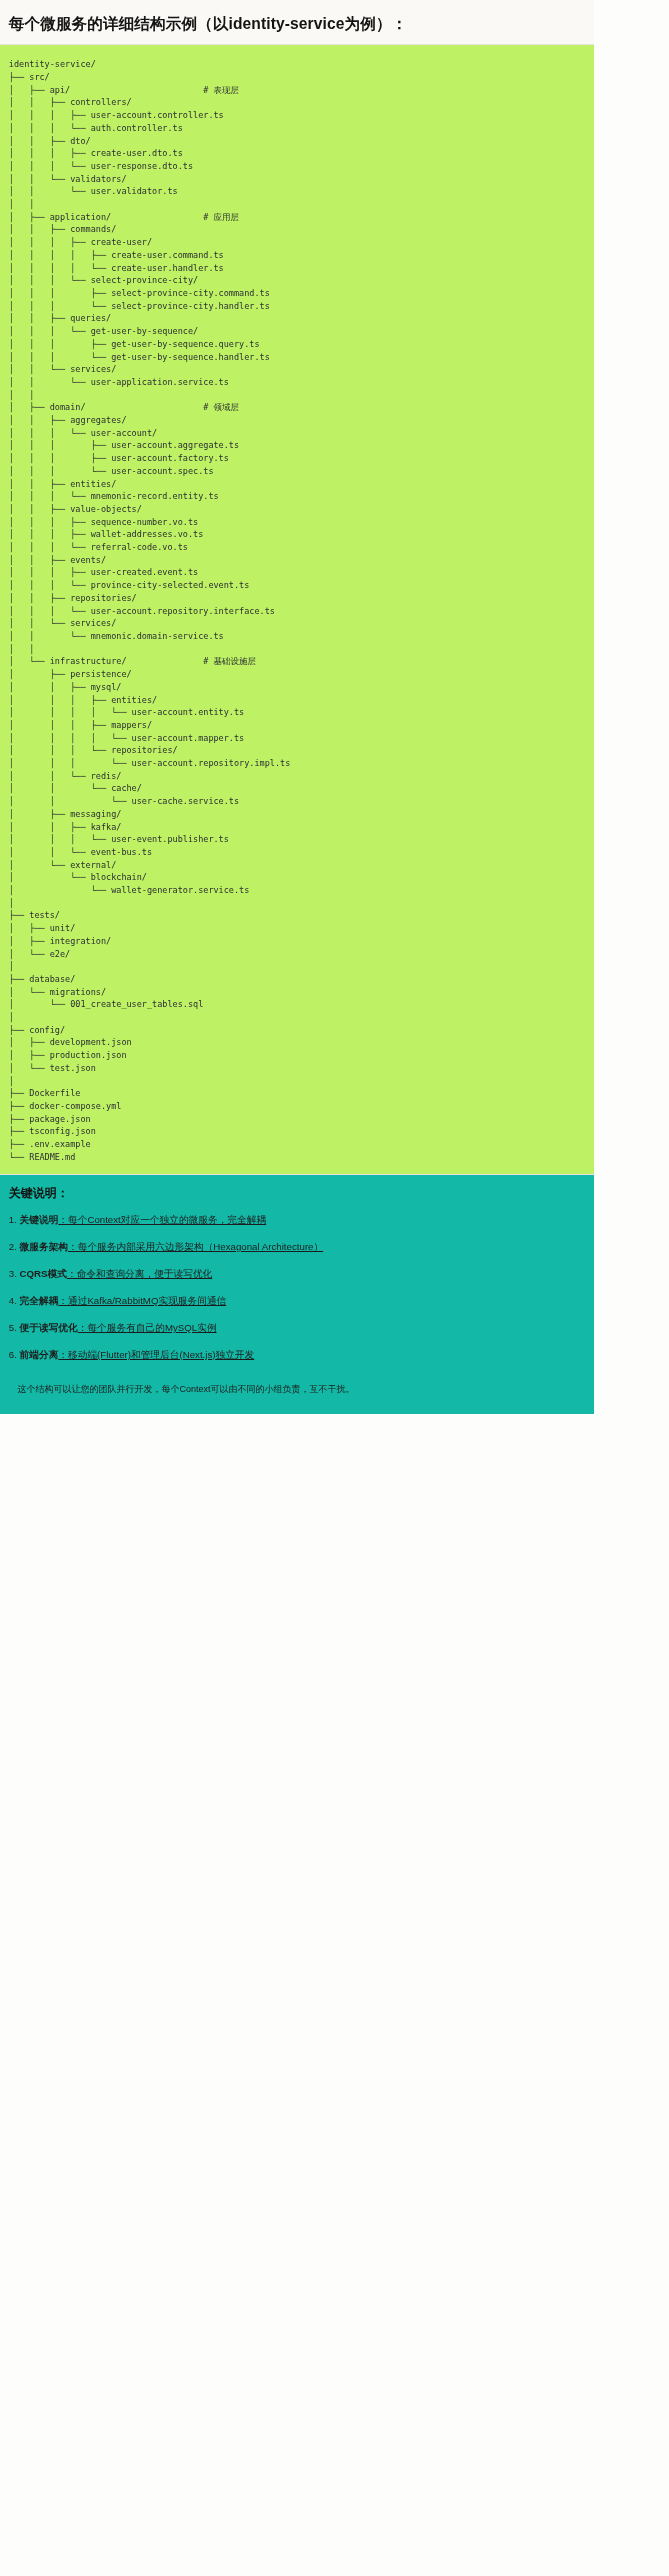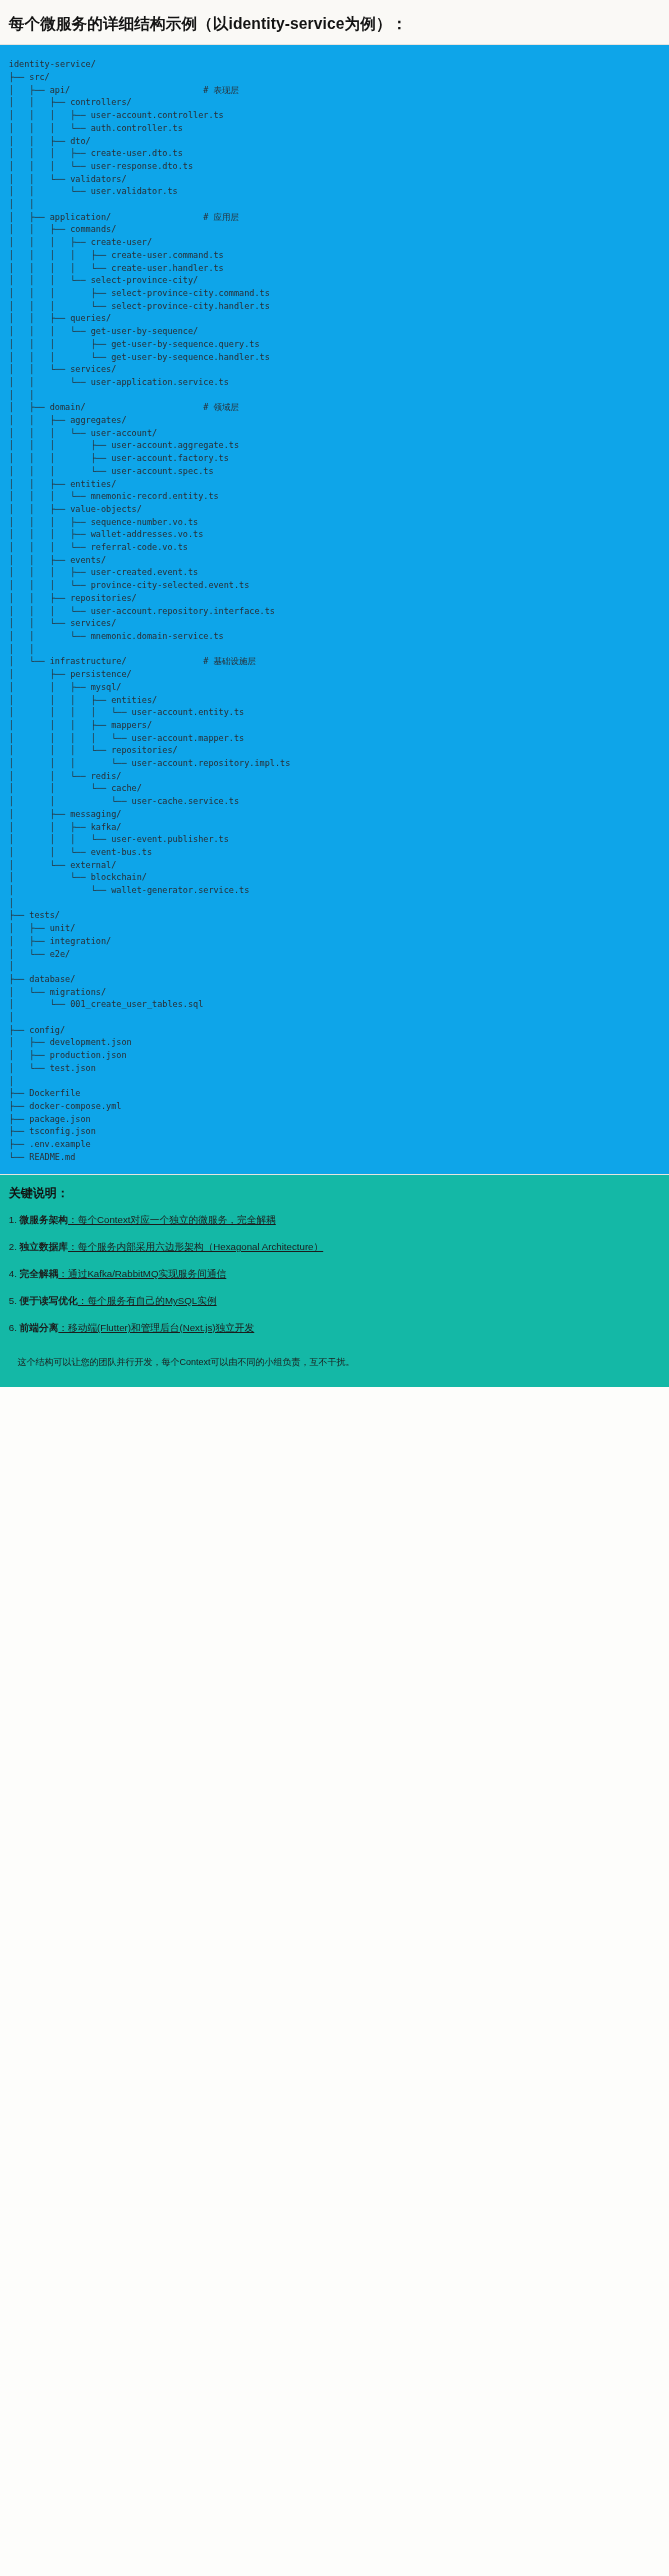--- a/index.html
+++ b/index.html
@@ -8,21 +8,21 @@
     padding: 0;
     background: #fdfdfb;
   }
   body {
     width: 669px;
     font-family: "Liberation Sans", "DejaVu Sans", sans-serif;
     color: #1f1f1f;
     -webkit-font-smoothing: antialiased;
   }
   .page {
-    width: 669px;
+    width: 594px;
     box-sizing: border-box;
     background: #fdfdfb;
   }
 
   
   .header-band {
     padding: 12.5px 8.8px 10px 8.8px;
     background: #faf9f6;
     border-bottom: 0.6px solid #e6e4df;
   }
@@ -31,21 +31,21 @@
     font-weight: bold;
     letter-spacing: 0.1px;
     line-height: 1.35;
     color: #141414;
     margin: 0;
   }
 
   
   .tree-block {
     padding: 13.8px 8.8px 10px 8.8px;
-    background: #0ea5e9;
+    background: #bef264;
   }
   pre.tree {
     margin: 0;
     font-family: "DejaVu Sans Mono", "Liberation Mono", monospace;
     font-size: 8.5px;
     line-height: 12.7px;
     color: #2a2d33;
     white-space: pre;
     tab-size: 4;
   }
@@ -188,24 +188,27 @@
 ├── package.json
 ├── tsconfig.json
 ├── .env.example
 └── README.md</pre>
   </div>
 
   <div class="notes-band">
     <h2 class="notes-title">关键说明：</h2>
     <ol class="notes">
       <li>
-        <span class="num">1. </span><span class="term">微服务架构</span><span class="desc">：每个Context对应一个独立的微服务，完全解耦</span>
-      </li>
-      <li>
-        <span class="num">2. </span><span class="term">独立数据库</span><span class="desc">：每个服务内部采用六边形架构（Hexagonal Architecture）</span>
+        <span class="num">1. </span><span class="term">关键说明</span><span class="desc">：每个Context对应一个独立的微服务，完全解耦</span>
+      </li>
+      <li>
+        <span class="num">2. </span><span class="term">微服务架构</span><span class="desc">：每个服务内部采用六边形架构（Hexagonal Architecture）</span>
+      </li>
+      <li>
+        <span class="num">3. </span><span class="term">CQRS模式</span><span class="desc">：命令和查询分离，便于读写优化</span>
       </li>
       <li>
         <span class="num">4. </span><span class="term">完全解耦</span><span class="desc">：通过Kafka/RabbitMQ实现服务间通信</span>
       </li>
       <li>
         <span class="num">5. </span><span class="term">便于读写优化</span><span class="desc">：每个服务有自己的MySQL实例</span>
       </li>
       <li>
         <span class="num">6. </span><span class="term">前端分离</span><span class="desc">：移动端(Flutter)和管理后台(Next.js)独立开发</span>
       </li>

